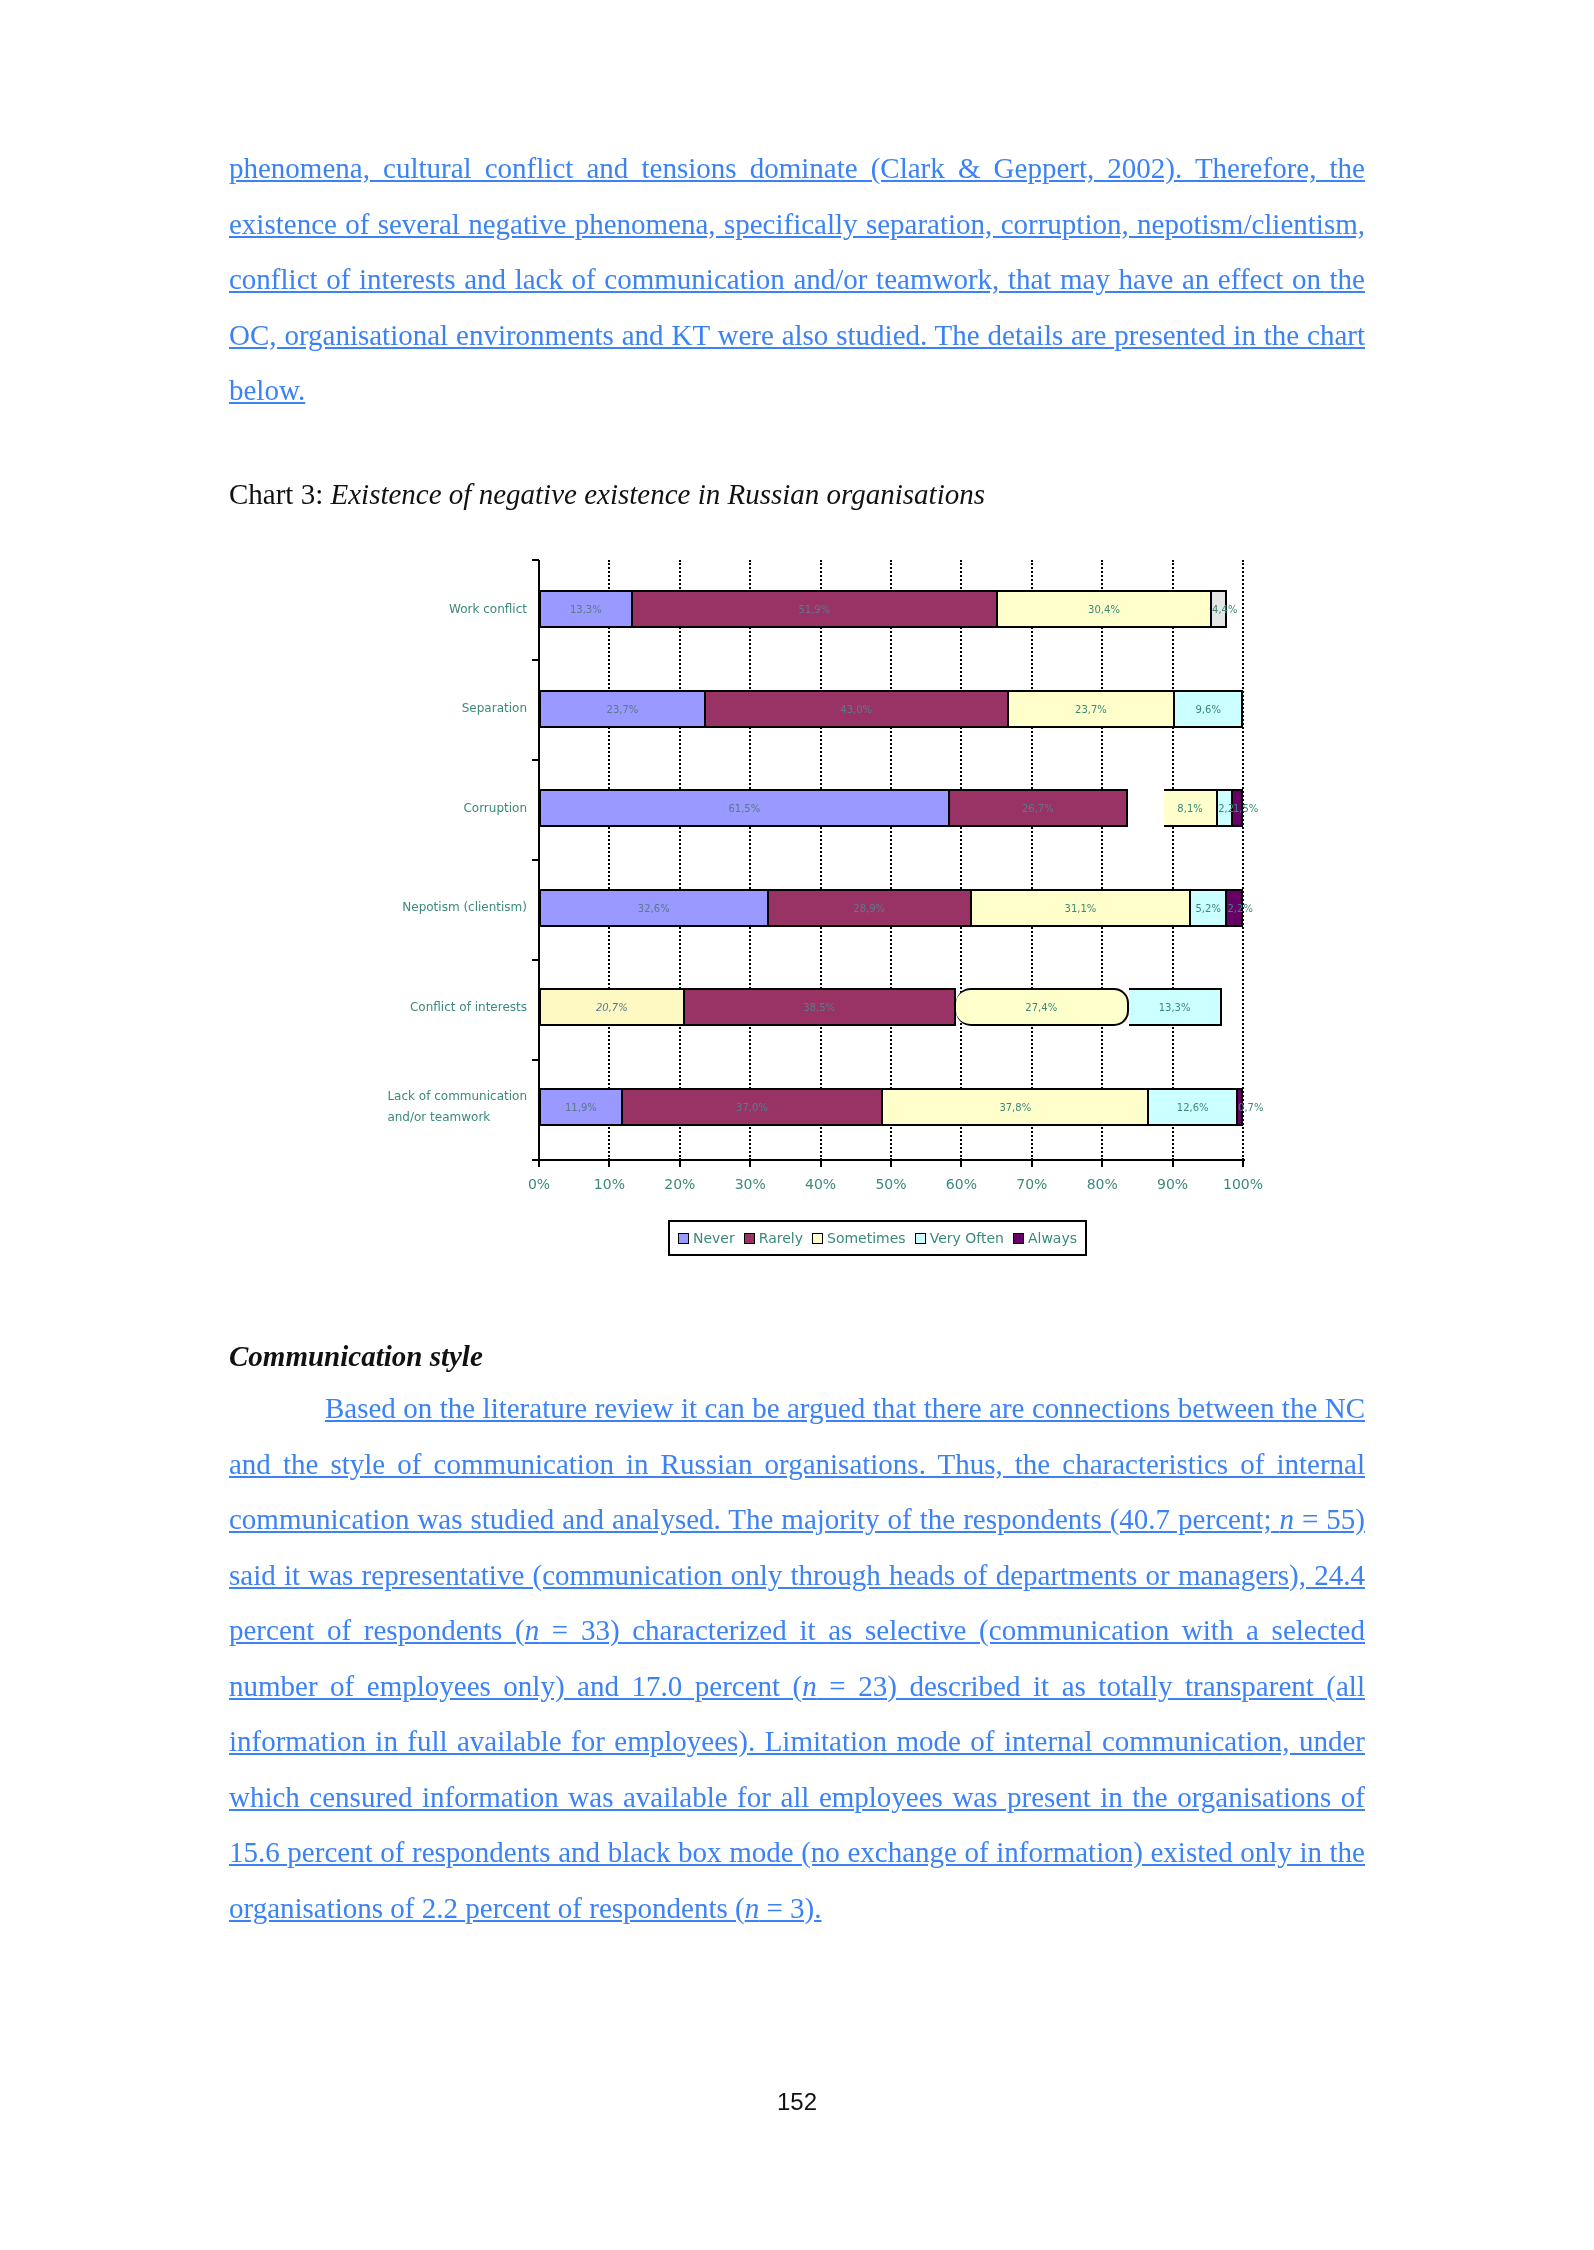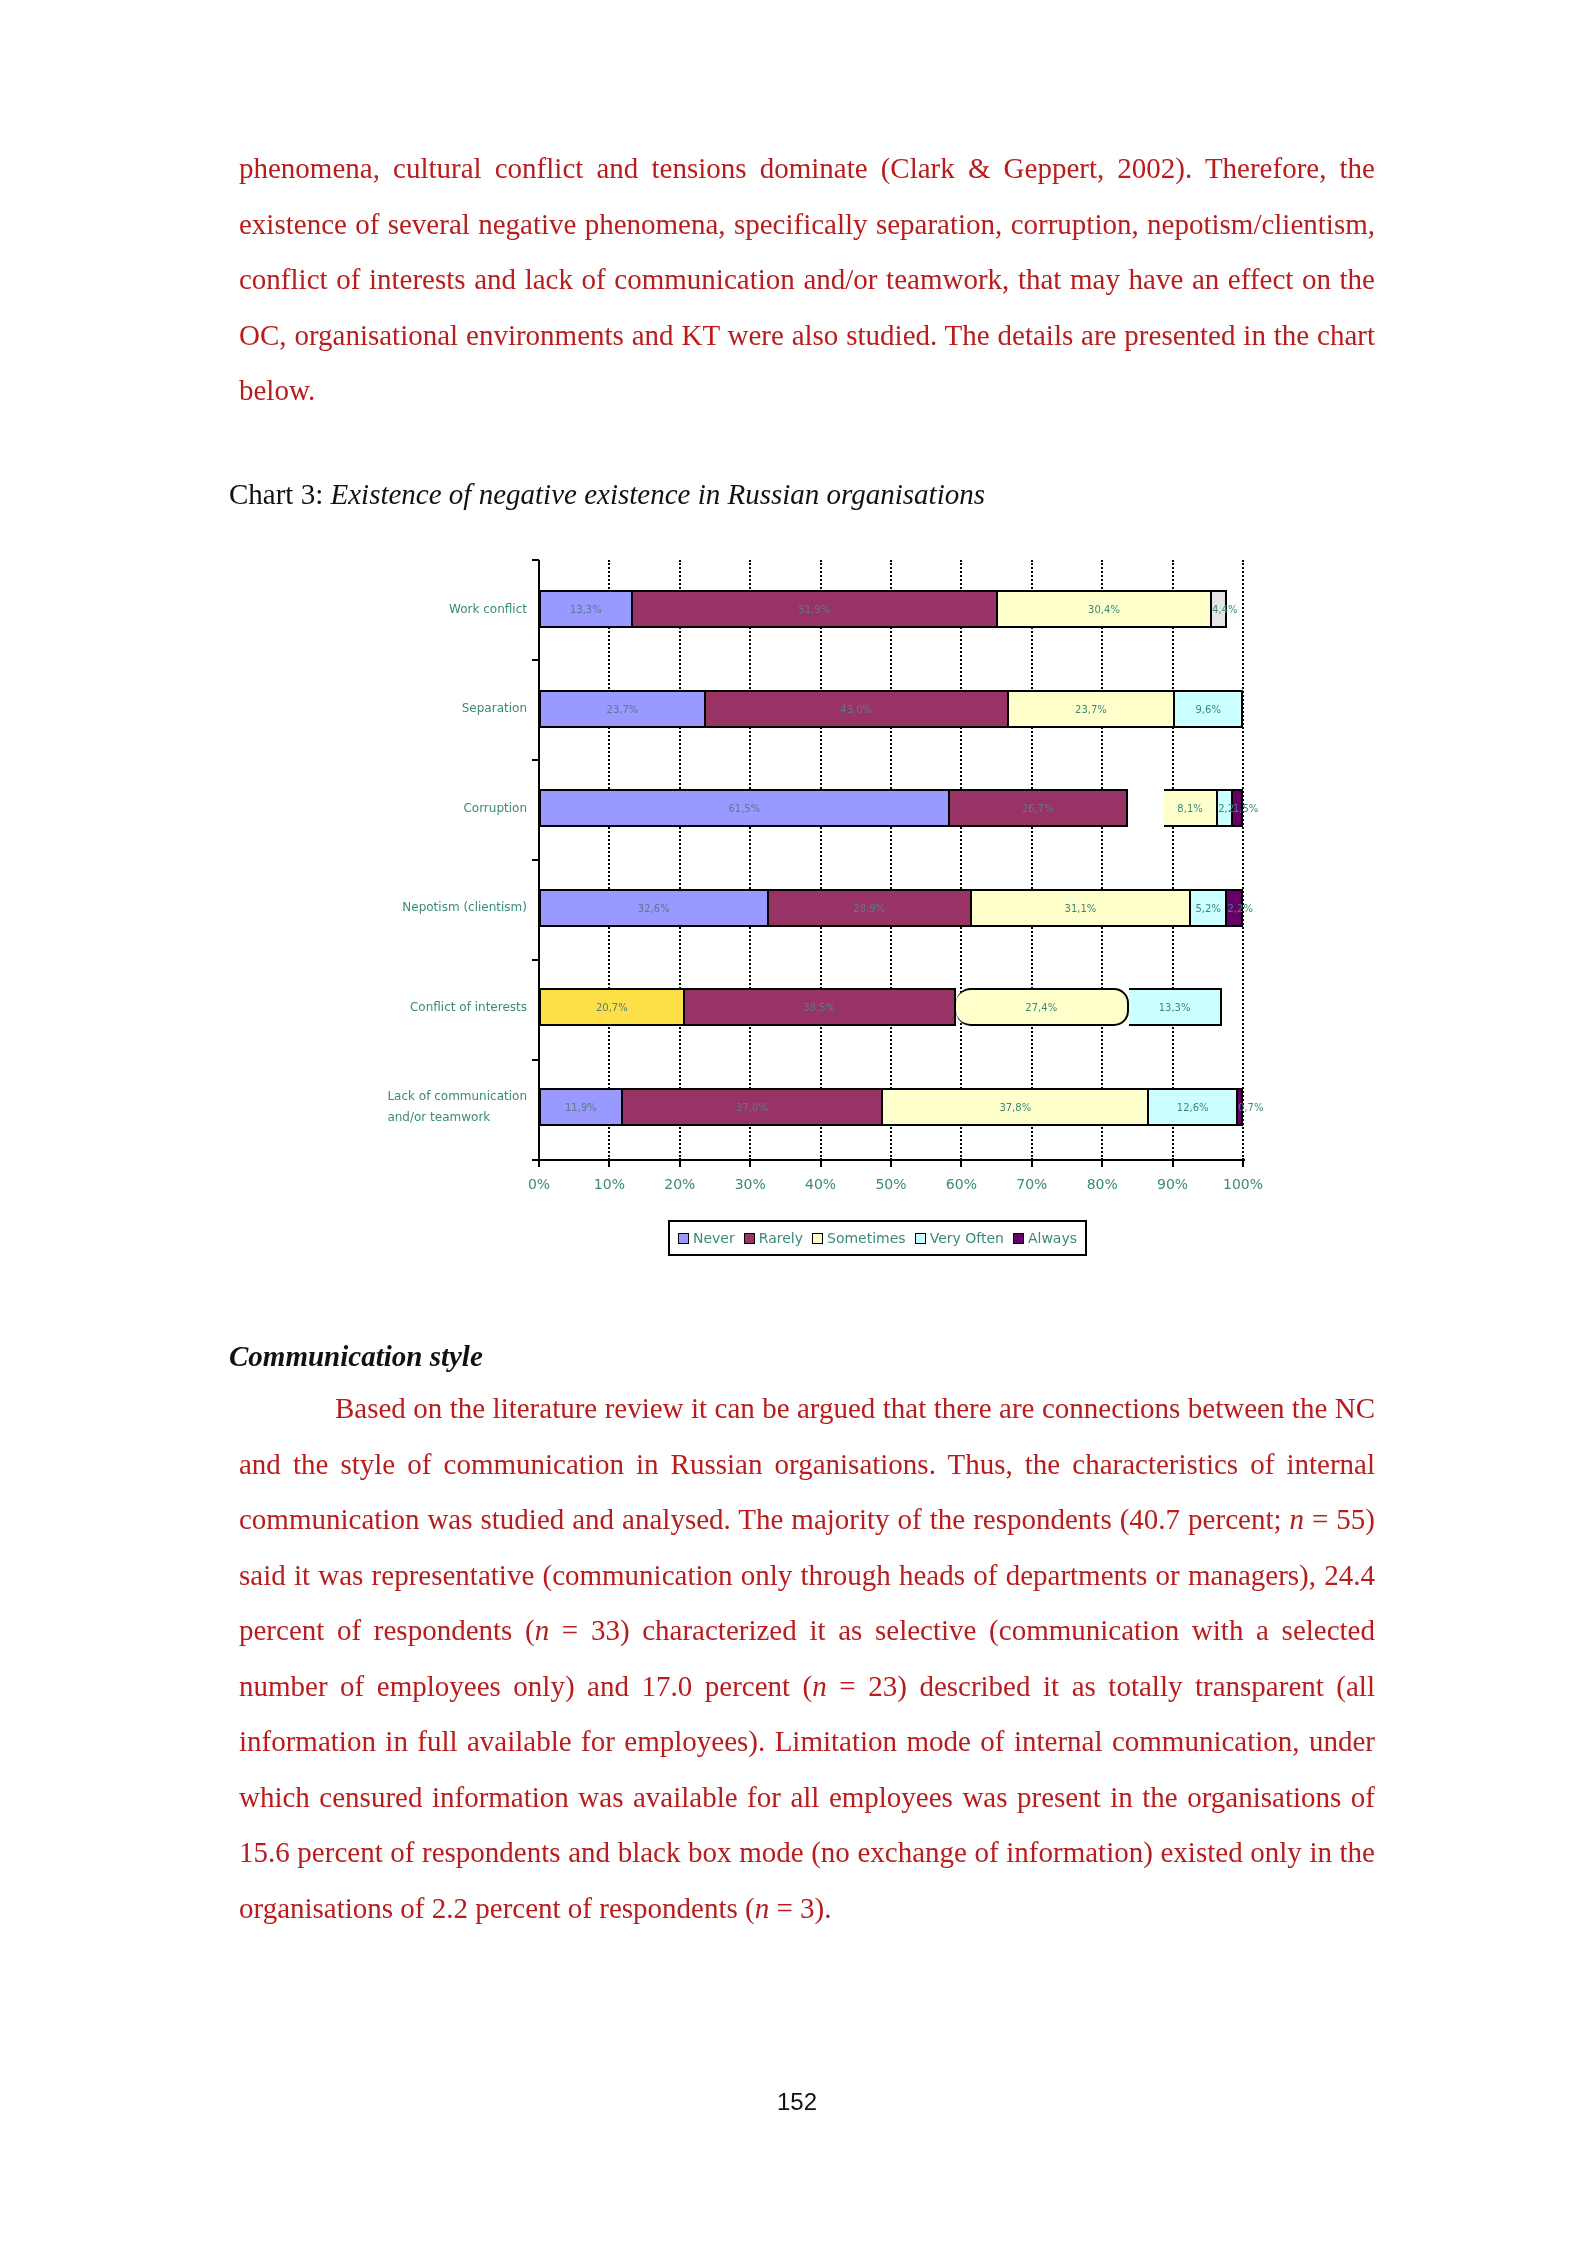--- a/index.html
+++ b/index.html
@@ -1,21 +1,21 @@
 <!DOCTYPE html>
 <html><head>
 <meta charset="utf-8">
 <style>
   html, body { margin: 0; padding: 0; background: #ffffff; }
   body { width: 1594px; height: 2250px; position: relative; overflow: hidden; }
   .page { position: absolute; left: 0; top: 0; width: 1594px; height: 2250px; }
   .text-block {
-    position: absolute; left: 239px; width: 1136px;
+    position: absolute; left: 229px; width: 1136px;
     font-family: "Liberation Serif", "DejaVu Serif", serif;
-    font-size: 29px; color: #b91c1c; line-height: 55.5px; text-align: justify;
+    font-size: 29px; color: #3b82f6; line-height: 55.5px; text-align: justify; text-decoration: underline;
   }
   .text-block p { margin: 0; }
   .para1 { top: 141px; }
   .chart-title { position: absolute; left: 229px; top: 478px; font-family: "Liberation Serif", serif; font-size: 29px; color: #111; }
   .chart-title .it { font-style: italic; }
   .section-heading { position: absolute; left: 229px; top: 1340px; font-family: "Liberation Serif", serif; font-size: 29px; font-weight: bold; font-style: italic; color: #111; }
   .para2 { top: 1381px; }
   .para2 p { text-indent: 96px; }
   .page-number { position: absolute; left: 0; width: 1594px; top: 2088px; text-align: center; font-family: "Liberation Sans", sans-serif; font-size: 24px; color: #111; }
 
@@ -159,21 +159,21 @@
             <div class="seg-label">5,2%</div>
           </div>
           <div class="seg" style="width: 15.488px; background: rgb(102, 0, 102);">
             <div class="seg-label">2,2%</div>
           </div>
         </div>
         <div class="cat-label" style="top: 897.3px;">
           <div>Nepotism (clientism)</div>
         </div>
         <div class="bar-row" style="top: 988.4px;">
-          <div class="seg" style="width: 145.728px; background: #fde047;">
+          <div class="seg" style="width: 145.728px; background: #fef9c3; font-style: italic;">
             <div class="seg-label" style="color: rgb(90, 122, 138);">20,7%</div>
           </div>
           <div class="seg" style="width: 271.04px; background: rgb(153, 51, 102);">
             <div class="seg-label" style="color: rgb(90, 122, 138);">38,5%</div>
           </div>
           <div class="seg" style="width: 173px; background: rgb(255, 255, 204); border-radius: 15px;">
             <div class="seg-label">27,4%</div>
           </div>
           <div class="seg" style="width: 93.632px; background: rgb(204, 255, 255);">
             <div class="seg-label">13,3%</div>

